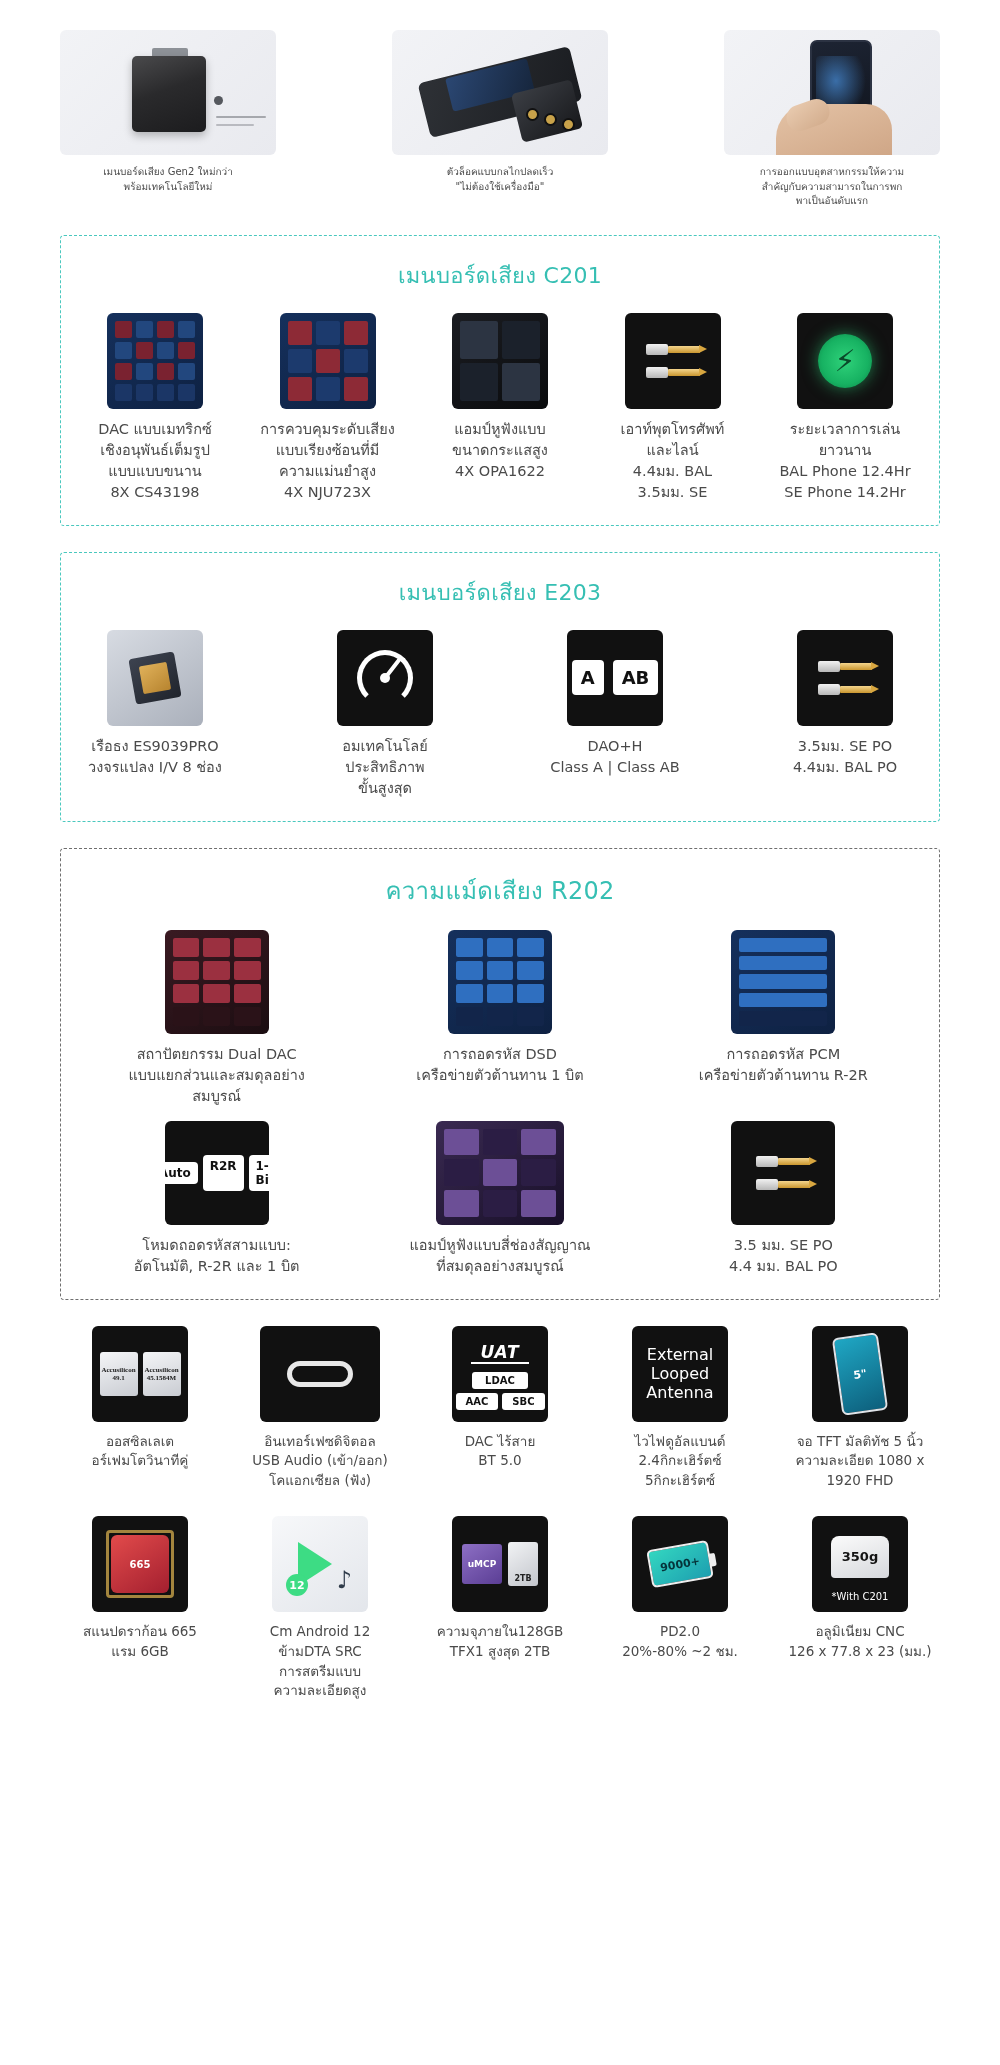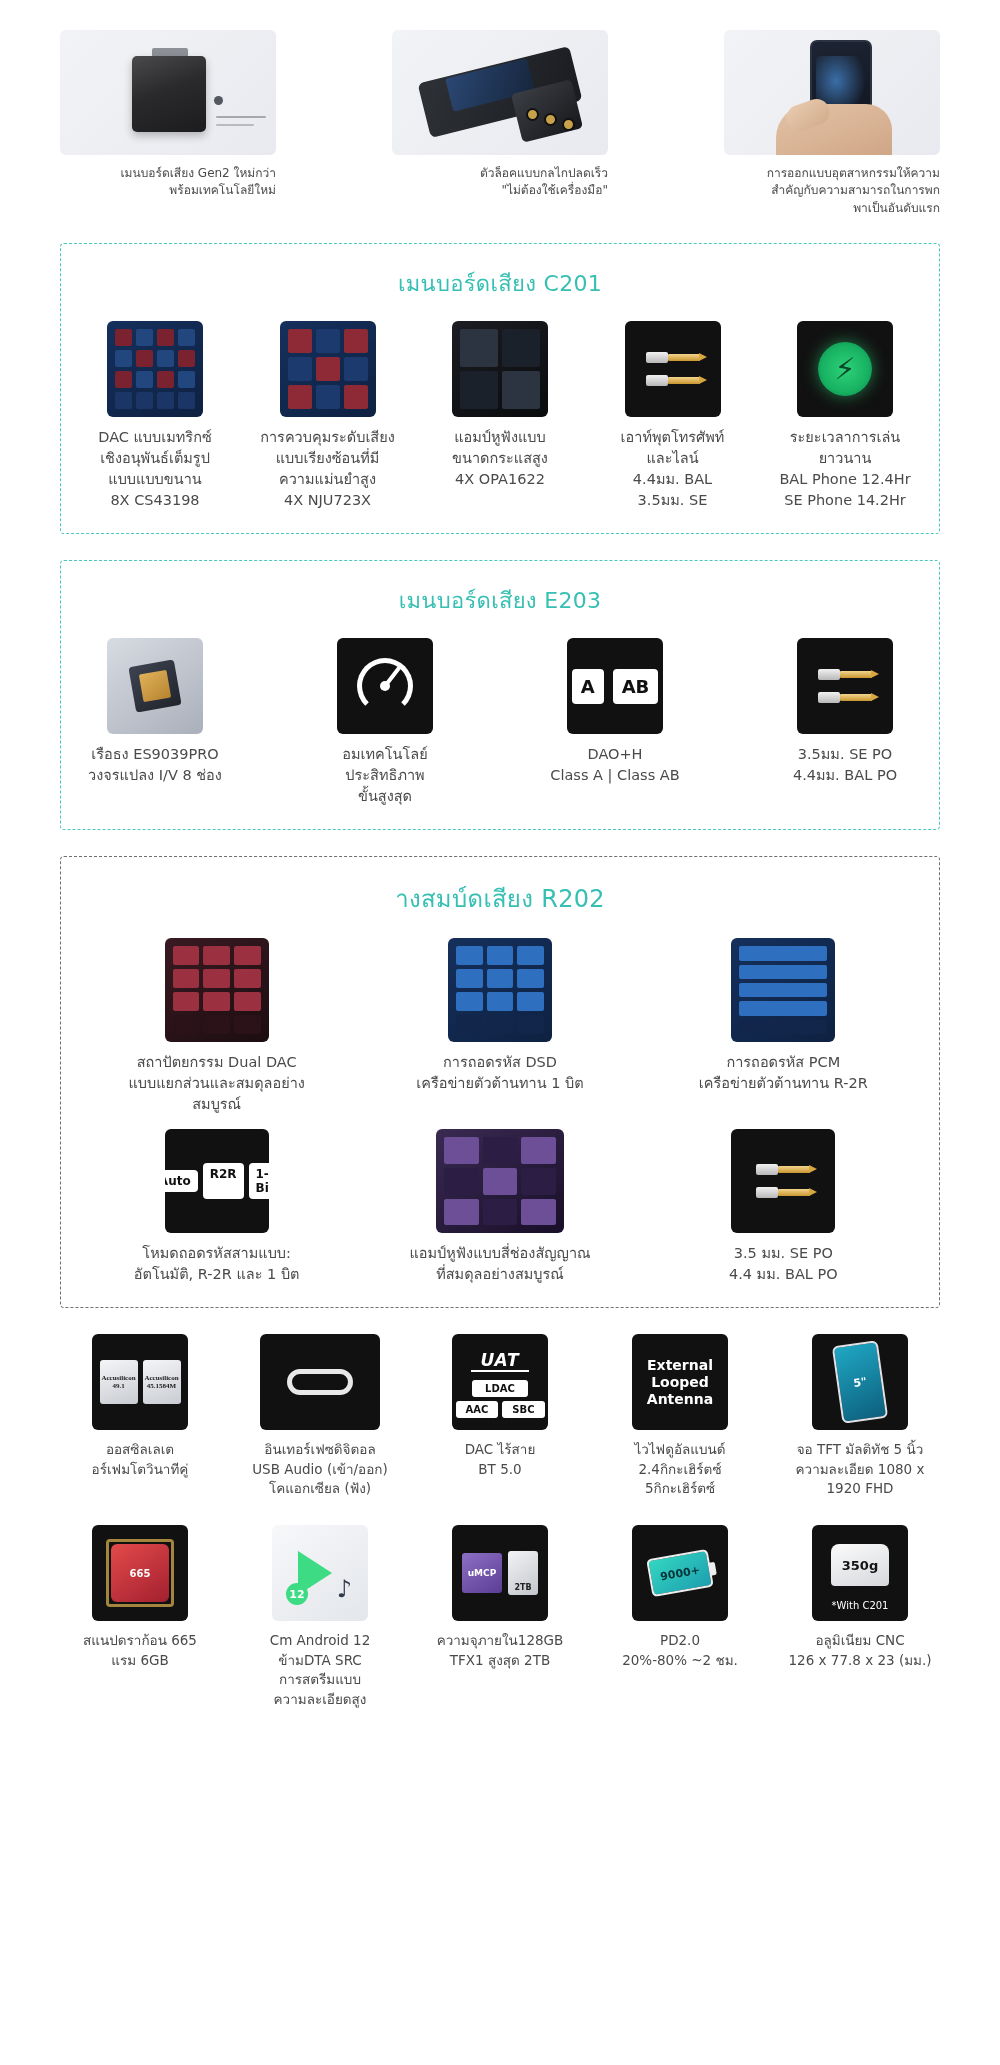--- a/index.html
+++ b/index.html
@@ -34,21 +34,21 @@
     margin-bottom: 26px;
   }
   .hero-cell { width: 216px; }
   .hero-img {
     width: 216px; height: 125px;
     border-radius: 6px;
     background: linear-gradient(135deg, #f2f3f6 0%, #e9eaef 100%);
     position: relative;
     overflow: hidden;
   }
-  .hero-cap { font-size: 12px; text-align: right; }
+  .hero-cap { font-size: 10px; }
 
   
   .h1-box {
     position: absolute; left: 72px; top: 26px;
     width: 74px; height: 76px; border-radius: 5px;
     background: linear-gradient(160deg,#4a4a4c 0%,#2a2a2c 45%,#1c1c1e 100%);
     box-shadow: 0 4px 8px rgba(0,0,0,.25);
   }
   .h1-top {
     position: absolute; left: 92px; top: 18px;
@@ -208,21 +208,21 @@
   .modewrap { position:absolute; inset:0; display:flex; align-items:center; justify-content:center; gap:5px; }
   .modebox {
     background:#fff; color:#111; border-radius:4px;
     font-weight:bold; font-size:12px; padding:4px 7px;
   }
   .moderow { display:flex; gap:5px; }
 
   
   .txtTile {
     position:absolute; inset:0; display:flex; align-items:center; justify-content:center;
-    color:#fff; font-size:14px; font-weight:bold; line-height:1.2; text-align:center;
+    color:#fff; font-size:16px; font-weight:normal; line-height:1.2; text-align:center;
     white-space: pre-line;
   }
 
   
   .uat-top {
     position:absolute; left:50%; top:16px; transform:translateX(-50%);
     color:#fff; font-weight:bold; font-style:italic; font-size:17px; letter-spacing:1px;
   }
   .uat-wave { position:absolute; left:50%; top:36px; transform:translateX(-50%); width:58px; height:2px; background:#fff; }
   .uat-badges { position:absolute; left:0; right:0; bottom:12px; display:flex; flex-direction:column; gap:4px; align-items:center;}
@@ -521,21 +521,21 @@
           </div>
         </div>
         <div class="cap">3.5มม. SE PO
 4.4มม. BAL PO</div>
       </div>
 
     </div>
   </div>
 
   <div class="sect gray">
-    <div class="sect-title">างสมบ์ดเสียง R202</div>
+    <div class="sect-title">ความแม์ดเสียง R202</div>
 
     <div class="row3" style="margin-bottom:14px;">
 
       <div class="cell3">
         <div class="tile lg pcb-red">
           <div class="chipgrid" style="grid-template-columns:repeat(3,1fr);grid-template-rows:repeat(4,1fr);">
             <div class="chip" style="background:#9b3040"></div>
               <div class="chip" style="background:#9b3040"></div>
               <div class="chip" style="background:#9b3040"></div>
             <div class="chip" style="background:#9b3040"></div>

